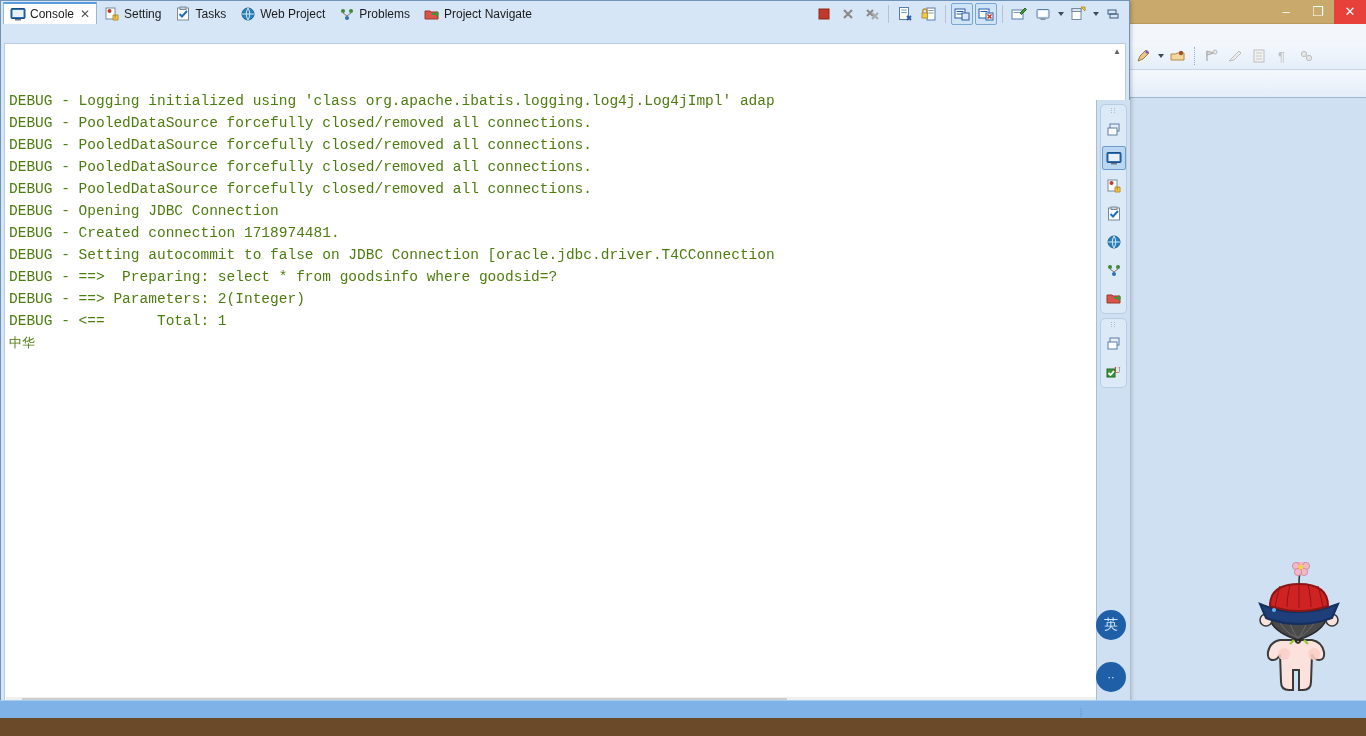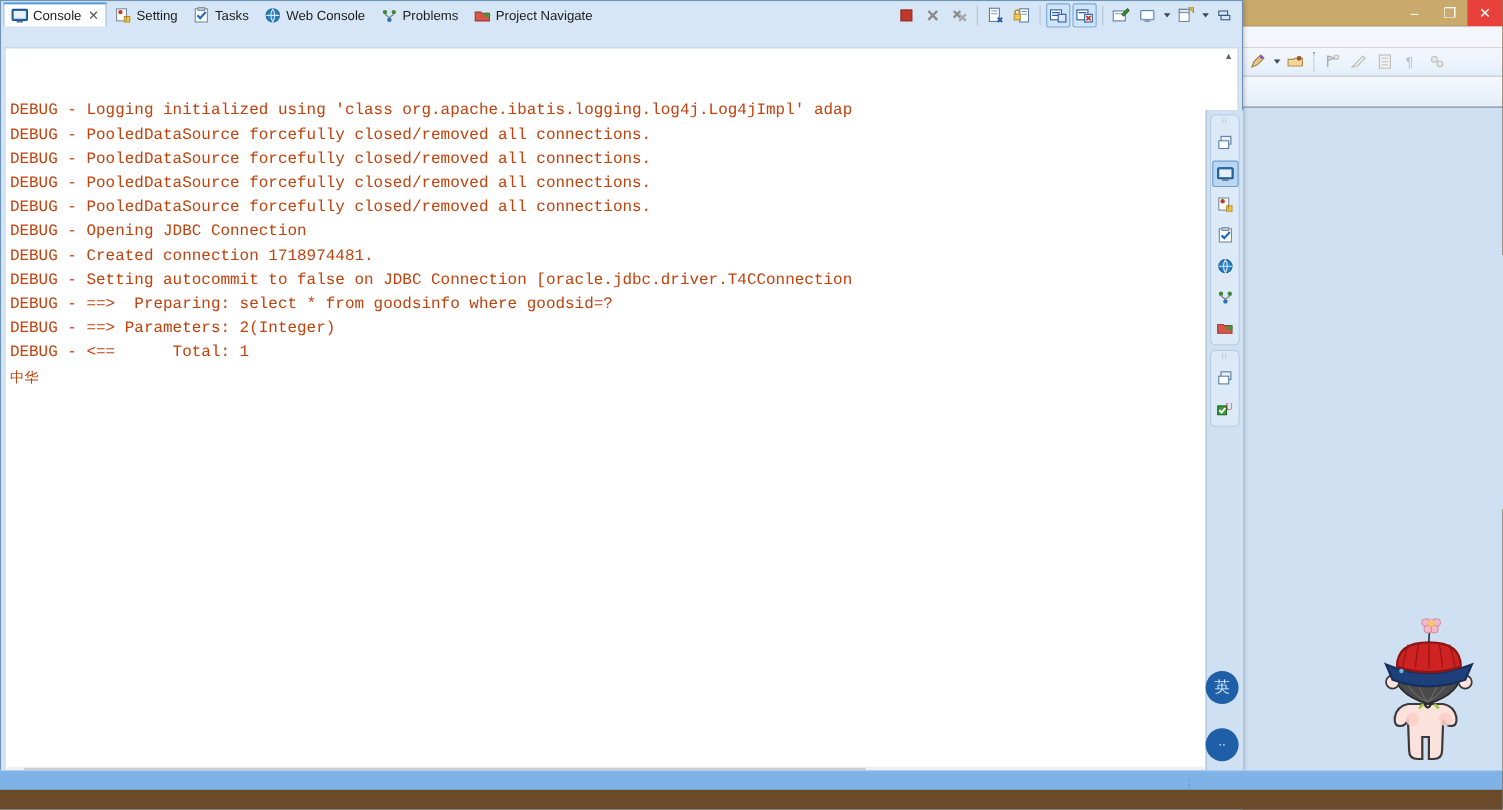--- a/index.html
+++ b/index.html
@@ -201,21 +201,21 @@
     padding-left: 3px; white-space: nowrap; overflow: hidden;
     border-bottom: 1px solid #d8d8d8;
   }
   #console .out {
     position: absolute; left: 3px; top: 42px; right: 3px; bottom: 22px;
     background: #fff; border: 1px solid #b9cde0; overflow: hidden;
   }
   #console .outtext {
     position: absolute; left: 4px; top: 2px; right: 16px; bottom: 0;
     font-family: "Liberation Mono", monospace; font-size: 14.5px;
-    line-height: 22px; color: #c2410c; white-space: pre; overflow: hidden;
+    line-height: 22px; color: #4d7c0f; white-space: pre; overflow: hidden;
   }
   #console .cn { font-family: Liberation Sans, sans-serif; font-size: 13px; }
 
   
   #rightview { left: 1008px; top: 500px; width: 320px; height: 194px; background: #fff; border: 1px solid #9ab6d4; }
 
   
   #fastview {
     position: absolute; right: 0; top: 100px; width: 34px; height: 600px;
     background: #cfe0f2; border-left: 1px solid #a6bfd6;
@@ -1142,21 +1142,21 @@
               <rect x="5" y="1" width="6" height="2.5" fill="#c8d4e0" stroke="#7a8a99"></rect>
               <path d="M4.5 8 l2.5 2.5 5-5.5" stroke="#1f6fc0" stroke-width="2" fill="none"></path>
             </svg>
           <span>Tasks</span>
         </div>
         <div class="vtab">
           <svg class="ico" viewBox="0 0 16 16">
               <circle cx="8" cy="8" r="6" fill="#2a7fbf" stroke="#1a5f8f"></circle>
               <path d="M2 8 h12 M8 2 q3.5 6 0 12 q-3.5-6 0-12" stroke="#cfe8fa" fill="none"></path>
             </svg>
-          <span>Web Console</span>
+          <span>Web Project</span>
         </div>
         <div class="vtab">
           <svg class="ico" viewBox="0 0 16 16">
               <circle cx="4" cy="5" r="2" fill="#3a8a3a"></circle>
               <circle cx="12" cy="5" r="2" fill="#3a8a3a"></circle>
               <circle cx="8" cy="12" r="2" fill="#2b6fb5"></circle>
               <path d="M4 7 L8 10 M12 7 L8 10" stroke="#777"></path>
             </svg>
           <span>Problems</span>
         </div>

